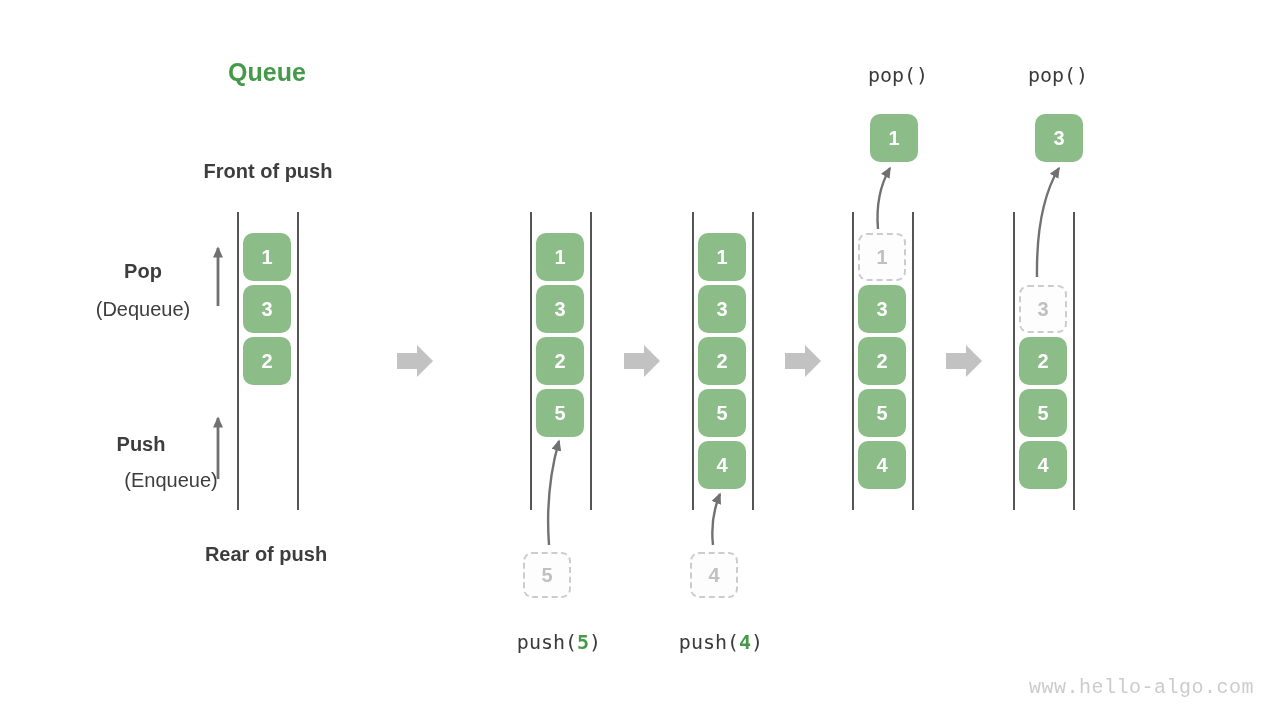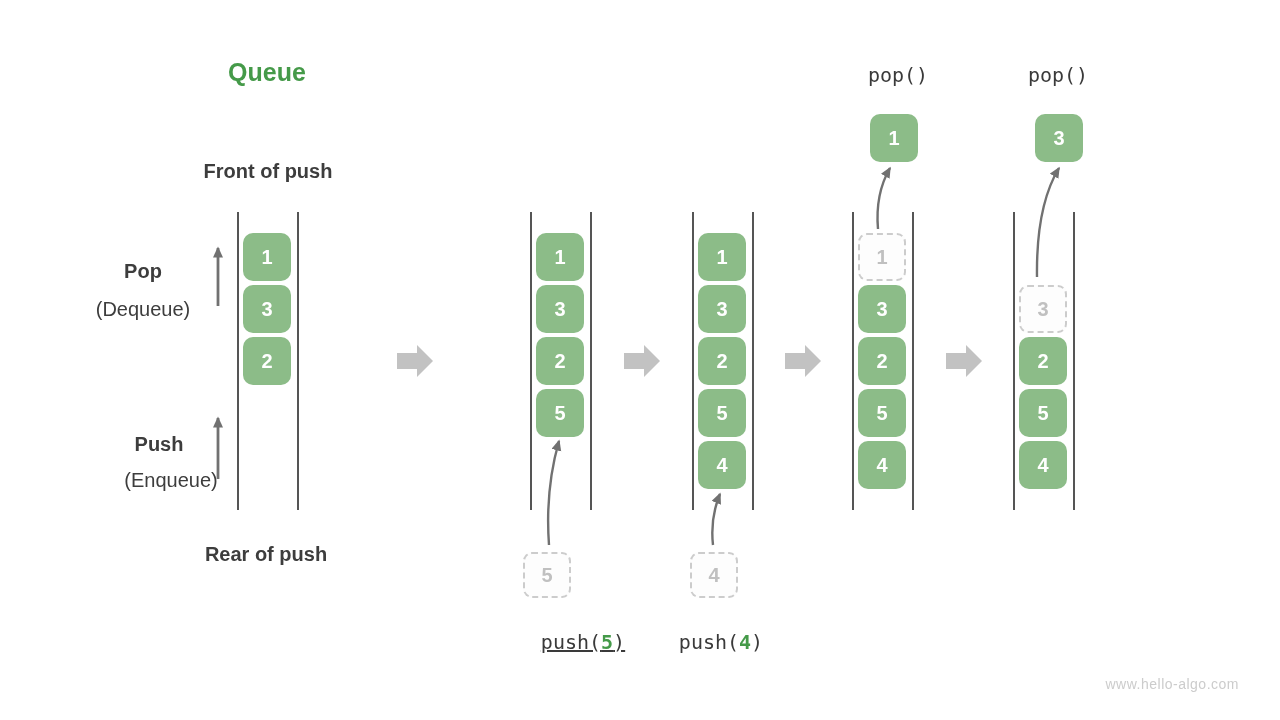--- a/index.html
+++ b/index.html
@@ -19,27 +19,27 @@
   }
   .side-label {
     position: absolute; color: var(--text-dark);
     font-size: 20px; white-space: nowrap;
   }
   .b { font-weight: bold; }
   #front-label { left: 268px; top: 160px; }
   #rear-label  { left: 266px; top: 543px; }
   #pop-main    { left: 143px; top: 260px; }
   #pop-sub     { left: 143px; top: 298px; }
-  #push-main   { left: 159px; top: 433px; text-align: right; }
+  #push-main   { left: 141px; top: 433px; text-align: right; }
   #push-sub    { left: 143px; top: 469px; margin-left: 28px; }
 
   #watermark {
-    position: absolute; right: 41px; top: 676px;
-    font-family: Liberation Sans, sans-serif;
-    font-size: 14px; color: var(--watermark-color); letter-spacing: 0.5px;
+    position: absolute; right: 26px; top: 676px;
+    font-family: Liberation Mono, monospace;
+    font-size: 20px; color: var(--watermark-color); letter-spacing: 0.5px;
   }
 
   #queues-root { position: absolute; left: 0; top: 0; width: 1280px; height: 720px; }
   .queue-state { position: absolute; left: 0; top: 0; width: 0; height: 0; }
 
   .wall { position: absolute; top: 212px; height: 298px; width: 1.5px; background: var(--wall); }
 
   .cell {
     position: absolute; width: 48px; height: 48px;
     display: flex; align-items: center; justify-content: center;
@@ -83,21 +83,21 @@
         <div class="cell solid" style="left: 243px; top: 337px;">2</div>
       </div>
       <div class="queue-state">
         <div class="wall" style="left: 530px;"></div>
         <div class="wall" style="left: 590px;"></div>
         <div class="cell solid" style="left: 536px; top: 233px;">1</div>
         <div class="cell solid" style="left: 536px; top: 285px;">3</div>
         <div class="cell solid" style="left: 536px; top: 337px;">2</div>
         <div class="cell solid" style="left: 536px; top: 389px;">5</div>
         <div class="cell dashed" style="left: 523px; top: 552px; height: 46px;">5</div>
-        <div class="call-label ctr" style="left: 583px; top: 630px; text-decoration: underline;"><span>push(</span><span class="val">5</span><span>)</span></div>
+        <div class="call-label ctr" style="left: 559px; top: 630px;"><span>push(</span><span class="val">5</span><span>)</span></div>
       </div>
       <div class="queue-state">
         <div class="wall" style="left: 692px;"></div>
         <div class="wall" style="left: 752px;"></div>
         <div class="cell solid" style="left: 698px; top: 233px;">1</div>
         <div class="cell solid" style="left: 698px; top: 285px;">3</div>
         <div class="cell solid" style="left: 698px; top: 337px;">2</div>
         <div class="cell solid" style="left: 698px; top: 389px;">5</div>
         <div class="cell solid" style="left: 698px; top: 441px;">4</div>
         <div class="cell dashed" style="left: 690px; top: 552px; height: 46px;">4</div>

